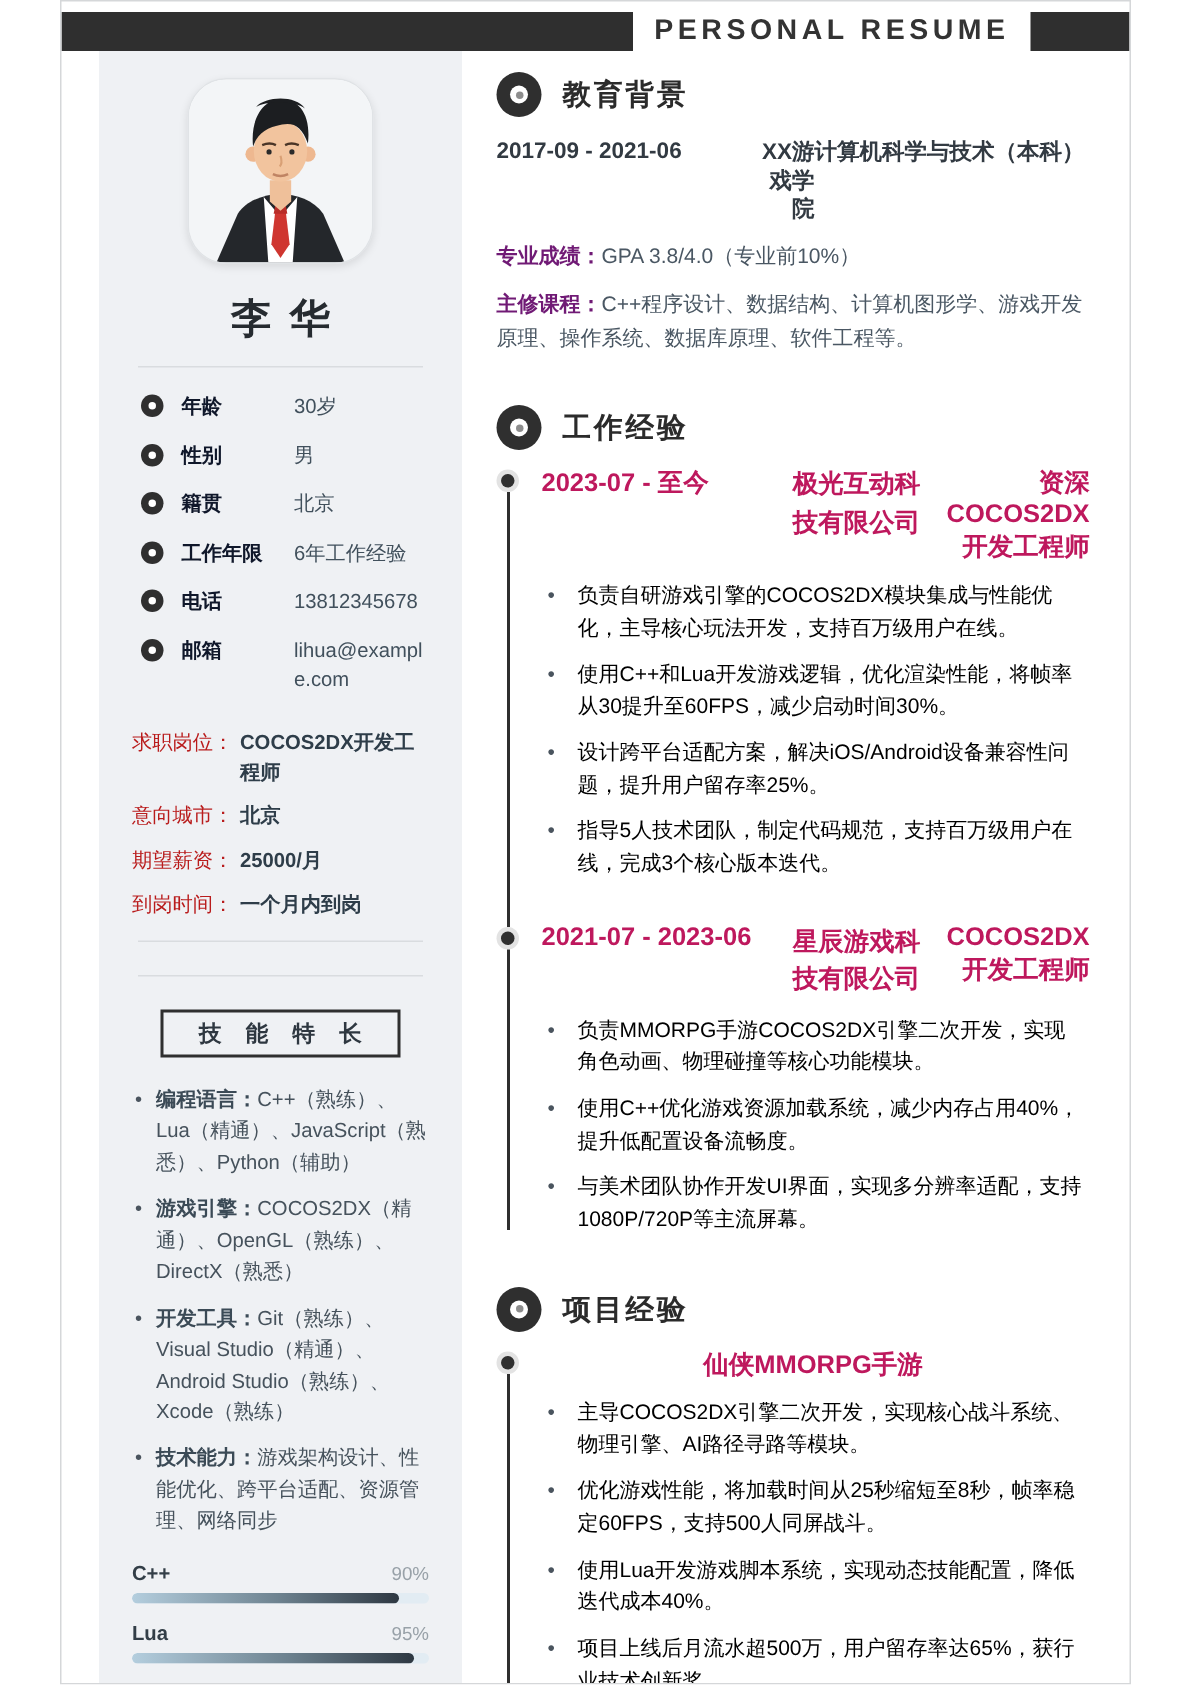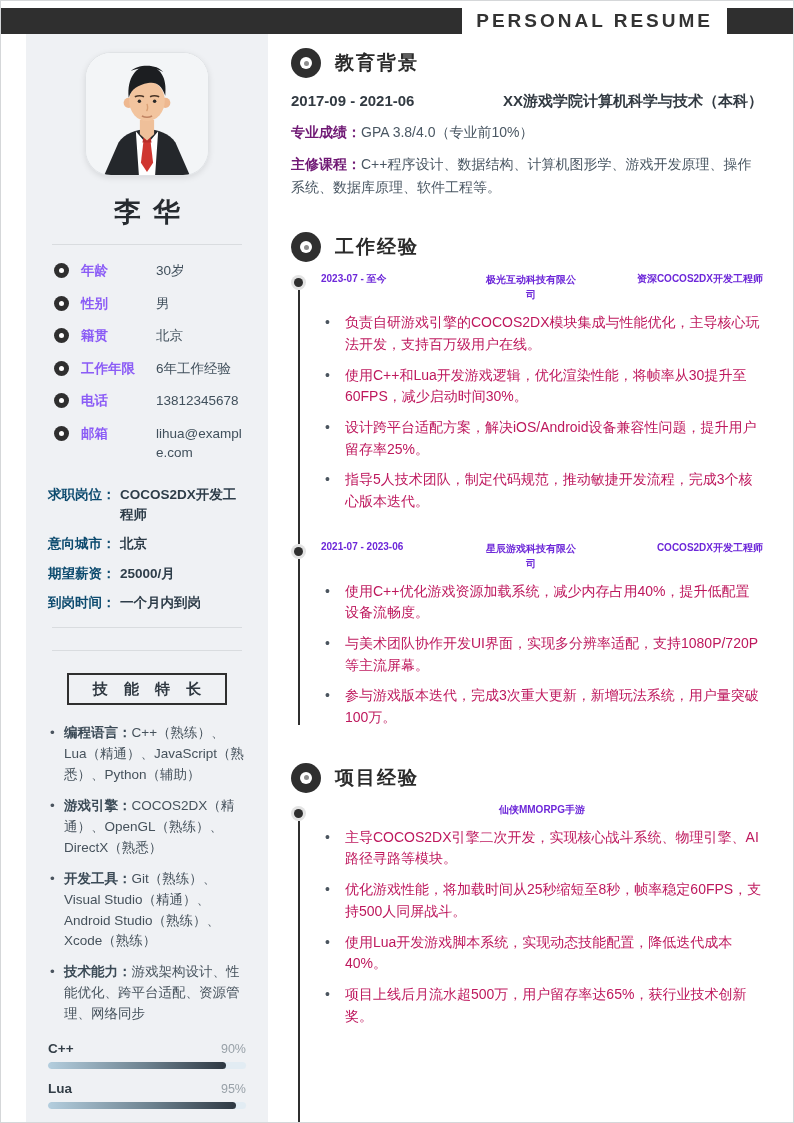--- a/index.html
+++ b/index.html
@@ -1,19 +1,19 @@
 <!DOCTYPE html>
 <html><head>
 <meta charset="utf-8">
 <style>
   * { margin:0; padding:0; box-sizing:border-box; }
   html,body { background:#ffffff; }
   body { font-family:"Liberation Sans","DejaVu Sans",sans-serif; }
   .page {
-    position:relative; width:794px; height:1123px; margin:0 auto;
+    position:relative; width:714px; height:1123px; margin:0 auto;
     background:#ffffff; border:1px solid #d5d7d9; overflow:hidden;
   }
   
   .banner { display:flex; align-items:stretch; height:26px; margin-top:7px; }
   .banner-bar { background:#2f2f2f; }
   .banner-bar.left { flex:1; }
   .banner-bar.right { width:66px; }
   .banner-title {
     padding:0 14px; font-size:19px; font-weight:bold; letter-spacing:3px;
     color:#333333; display:flex; align-items:center; white-space:nowrap;
@@ -42,26 +42,26 @@
   .info-list { margin-top:16px; }
   .info-row { display:flex; align-items:flex-start; margin-top:13px; font-size:13.5px; }
   .dot-icon {
     flex:0 0 15px; width:15px; height:15px; border-radius:50%;
     background:#2f2f2f; position:relative; margin:2px 12px 0 6px;
   }
   .dot-icon::after {
     content:""; position:absolute; left:5px; top:5px; width:5px; height:5px;
     border-radius:50%; background:#ffffff;
   }
-  .info-label { width:75px; font-weight:bold; color:#8b5cf6; line-height:1.45; }
+  .info-label { width:75px; font-weight:bold; color:#0f172a; line-height:1.45; }
   .info-value { flex:1; color:#41505c; line-height:1.45; word-break:break-all; }
 
   .intent-list { margin-top:22px; }
   .intent-row { display:flex; font-size:13.5px; margin-top:9px; }
-  .intent-label { width:72px; flex:0 0 72px; font-weight:bold; color:#0c4a6e; line-height:1.5; }
+  .intent-label { width:72px; flex:0 0 72px; font-weight:normal; color:#b91c1c; line-height:1.5; }
   .intent-value { flex:1; font-weight:bold; color:#2e3d49; line-height:1.5; }
 
   .skills-box {
     margin:22px auto 18px auto; width:160px; height:32px; border:2px solid #2f2f2f;
     display:flex; align-items:center; justify-content:center;
     font-size:15px; font-weight:bold; letter-spacing:6px; text-indent:6px; color:#2e3740;
   }
   .skill-list { margin-top:14px; }
   .skill-item {
     position:relative; padding-left:16px; font-size:13.5px; line-height:1.55;
@@ -117,30 +117,30 @@
   }
   .tl-dot::after {
     content:""; position:absolute; left:3px; top:3px; width:9px; height:9px;
     border-radius:50%; background:#2f2f2f;
   }
   .tl-rail { position:absolute; left:6.5px; width:2px; background:#2f2f2f; top:18px; }
   .rail-join { bottom:-31px; }
   .rail-end  { bottom:4px; }
   .rail-run  { bottom:-300px; }
 
-  .job-head { display:flex; gap:12px; font-size:10px; font-weight:bold; color:#6d28d9; }
+  .job-head { display:flex; gap:12px; font-size:17px; font-weight:bold; color:#be185d; }
   .job-period { width:150px; flex:0 0 150px; }
   .job-company { flex:0 0 96px; text-align:center; line-height:1.5; }
   .job-position { flex:1; text-align:right; }
   .proj-name { flex:1; text-align:center; }
 
   .bullets { margin-top:10px; }
   .bullet {
     position:relative; padding-left:24px; font-size:14px; line-height:1.55;
-    color:#be185d; margin-top:9px;
+    color:#000000; margin-top:9px;
   }
   .bullet::before { content:"•"; position:absolute; left:4px; top:0; color:#4a545e; }
 </style>
 </head>
 <body>
 
 <div class="page">
 
   <div class="banner">
     <div class="banner-bar left"></div>
@@ -318,35 +318,35 @@
             <span class="tl-rail rail-join"></span>
             <div class="job-head">
               <span class="job-period">2023-07 - 至今</span>
               <span class="job-company">极光互动科技有限公司</span>
               <span class="job-position">资深COCOS2DX开发工程师</span>
             </div>
             <div class="bullets">
               <div class="bullet">负责自研游戏引擎的COCOS2DX模块集成与性能优化，主导核心玩法开发，支持百万级用户在线。</div>
               <div class="bullet">使用C++和Lua开发游戏逻辑，优化渲染性能，将帧率从30提升至60FPS，减少启动时间30%。</div>
               <div class="bullet">设计跨平台适配方案，解决iOS/Android设备兼容性问题，提升用户留存率25%。</div>
-              <div class="bullet">指导5人技术团队，制定代码规范，推动敏捷开发流程，完成3个核心版本迭代。</div>
+              <div class="bullet">指导5人技术团队，制定代码规范，支持百万级用户在线，完成3个核心版本迭代。</div>
             </div>
           </div>
           <div class="tl-item">
             <span class="tl-dot"></span>
             <span class="tl-rail rail-end"></span>
             <div class="job-head">
               <span class="job-period">2021-07 - 2023-06</span>
               <span class="job-company">星辰游戏科技有限公司</span>
               <span class="job-position">COCOS2DX开发工程师</span>
             </div>
             <div class="bullets">
+              <div class="bullet">负责MMORPG手游COCOS2DX引擎二次开发，实现角色动画、物理碰撞等核心功能模块。</div>
               <div class="bullet">使用C++优化游戏资源加载系统，减少内存占用40%，提升低配置设备流畅度。</div>
               <div class="bullet">与美术团队协作开发UI界面，实现多分辨率适配，支持1080P/720P等主流屏幕。</div>
-              <div class="bullet">参与游戏版本迭代，完成3次重大更新，新增玩法系统，用户量突破100万。</div>
             </div>
           </div>
         </div>
       </section>
 
       <section class="section">
         <div class="section-head">
           <span class="section-icon"></span>
           <span class="section-title">项目经验</span>
         </div>

